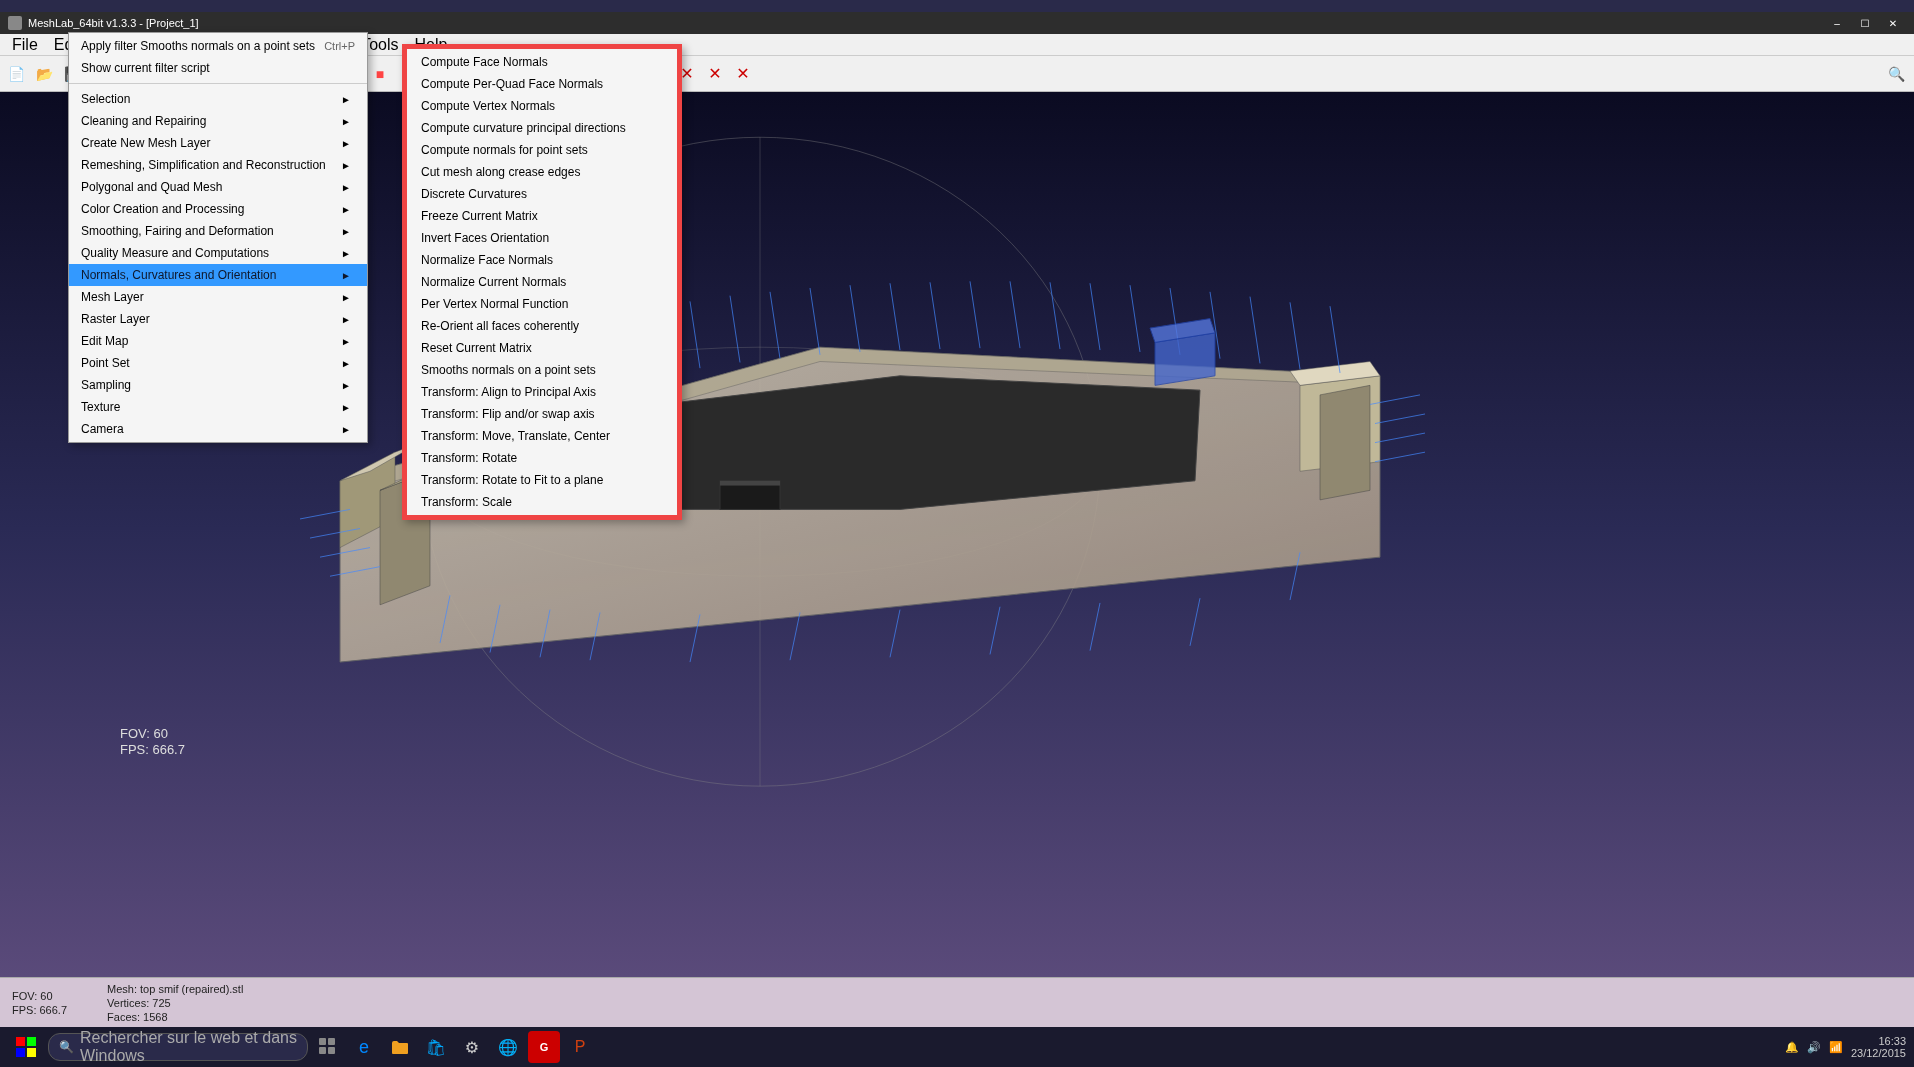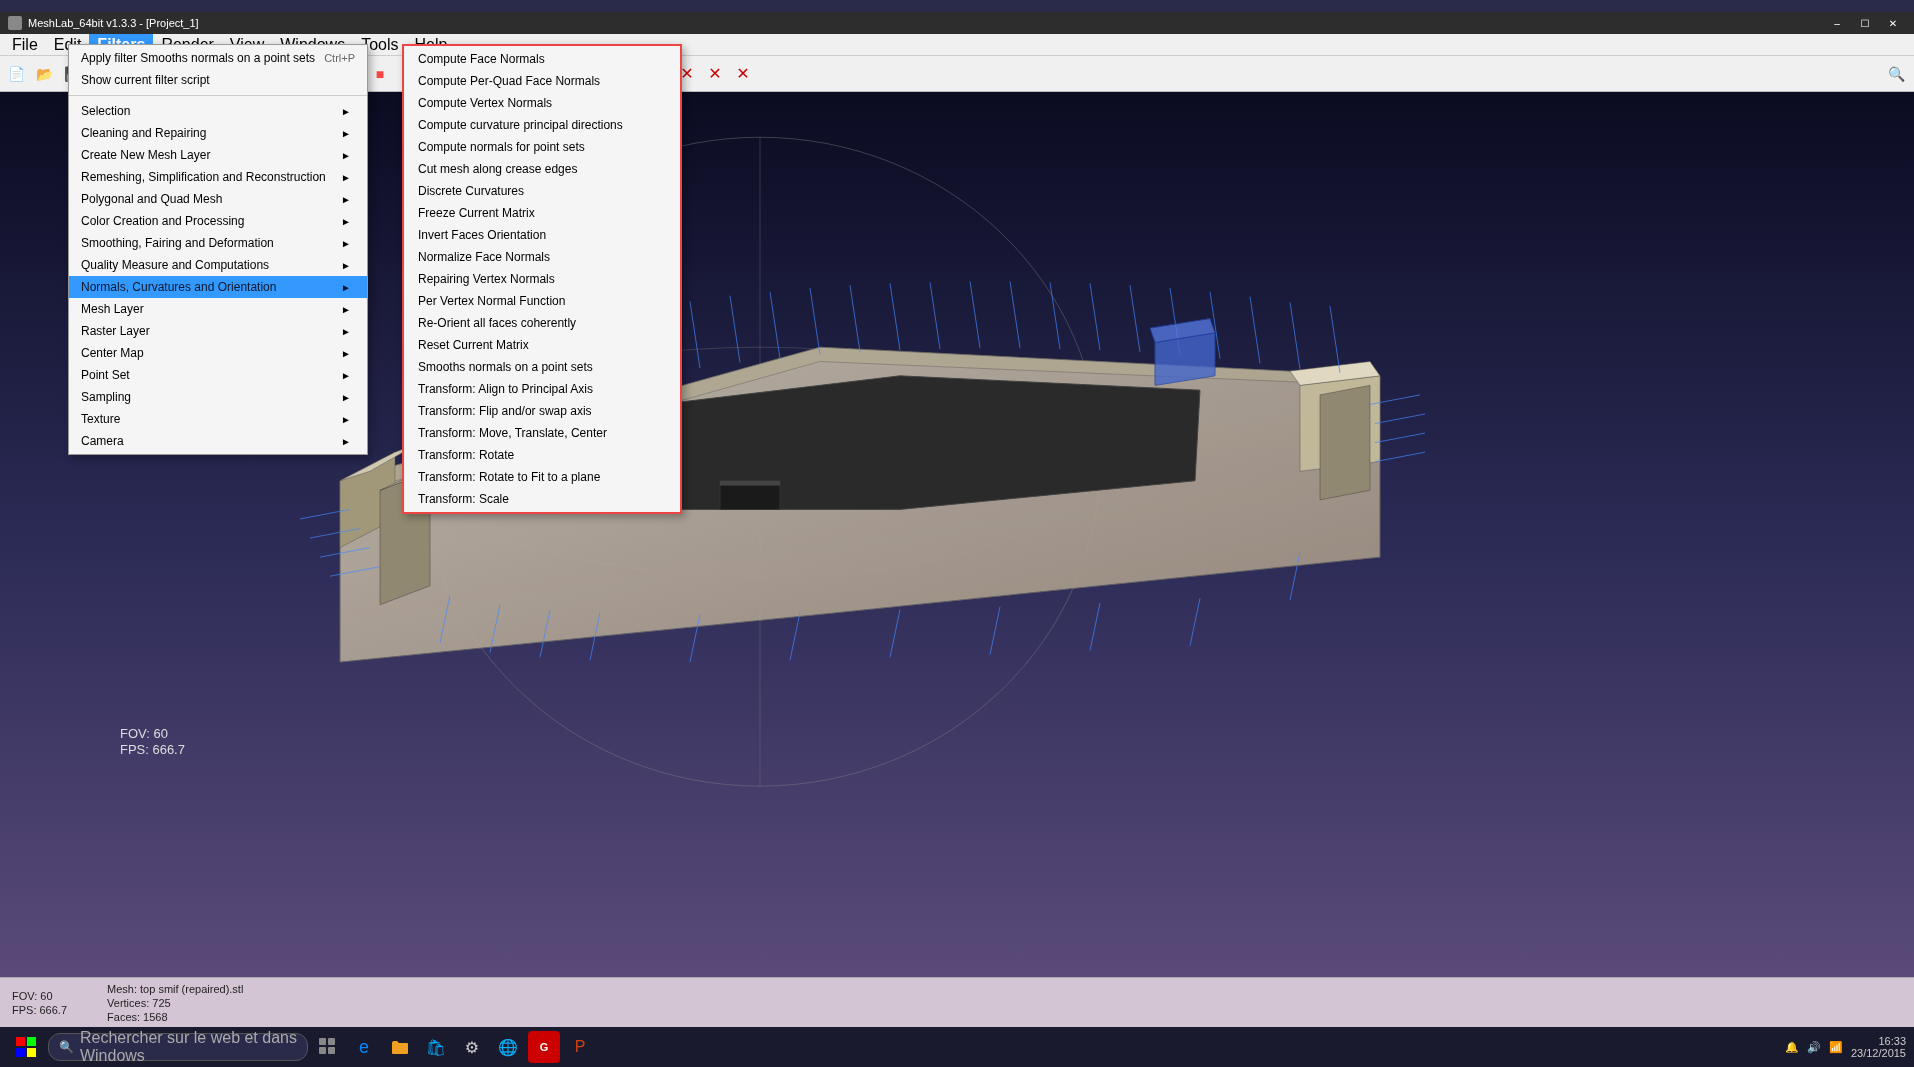--- a/index.html
+++ b/index.html
@@ -198,21 +198,21 @@
       align-items: center;
       gap: 8px;
       color: #ccc;
       font-size: 11px;
     }
     #taskbar-clock { text-align: right; }
 
     
     #filters-menu {
       position: absolute;
-      top: 44px;
+      top: 32px;
       left: 68px;
       width: 300px;
       background: #f5f5f5;
       border: 1px solid #999;
       box-shadow: 3px 3px 8px rgba(0,0,0,0.3);
       z-index: 1000;
     }
     .menu-section {
       padding: 2px 0;
     }
@@ -240,21 +240,21 @@
     }
     .menu-shortcut { margin-left: auto; color: #666; font-size: 11px; }
 
     
     #normals-submenu {
       position: absolute;
       top: 44px;
       left: 402px;
       width: 280px;
       background: #f5f5f5;
-      border: 2px solid #ef4444;
+      border: 5px solid #ef4444;
       box-shadow: 3px 3px 8px rgba(0,0,0,0.3);
       z-index: 1001;
       padding: 2px 0;
     }
     .submenu-row {
       padding: 4px 14px;
       cursor: pointer;
       font-size: 12px;
       color: #000;
       white-space: nowrap;
@@ -481,21 +481,21 @@
     </div>
     <div class="menu-row">
       <span>Mesh Layer</span>
         <span class="arrow">►</span>
     </div>
     <div class="menu-row">
       <span>Raster Layer</span>
         <span class="arrow">►</span>
     </div>
     <div class="menu-row">
-      <span>Center Map</span>
+      <span>Edit Map</span>
         <span class="arrow">►</span>
     </div>
     <div class="menu-row">
       <span>Point Set</span>
         <span class="arrow">►</span>
     </div>
     <div class="menu-row">
       <span>Sampling</span>
         <span class="arrow">►</span>
     </div>
@@ -514,21 +514,21 @@
   <div class="submenu-row">Compute Face Normals</div>
   <div class="submenu-row">Compute Per-Quad Face Normals</div>
   <div class="submenu-row">Compute Vertex Normals</div>
   <div class="submenu-row">Compute curvature principal directions</div>
   <div class="submenu-row">Compute normals for point sets</div>
   <div class="submenu-row">Cut mesh along crease edges</div>
   <div class="submenu-row">Discrete Curvatures</div>
   <div class="submenu-row">Freeze Current Matrix</div>
   <div class="submenu-row">Invert Faces Orientation</div>
   <div class="submenu-row">Normalize Face Normals</div>
-  <div class="submenu-row">Repairing Vertex Normals</div>
+  <div class="submenu-row">Normalize Current Normals</div>
   <div class="submenu-row">Per Vertex Normal Function</div>
   <div class="submenu-row">Re-Orient all faces coherently</div>
   <div class="submenu-row">Reset Current Matrix</div>
   <div class="submenu-row">Smooths normals on a point sets</div>
   <div class="submenu-row">Transform: Align to Principal Axis</div>
   <div class="submenu-row">Transform: Flip and/or swap axis</div>
   <div class="submenu-row">Transform: Move, Translate, Center</div>
   <div class="submenu-row">Transform: Rotate</div>
   <div class="submenu-row">Transform: Rotate to Fit to a plane</div>
   <div class="submenu-row">Transform: Scale</div>

